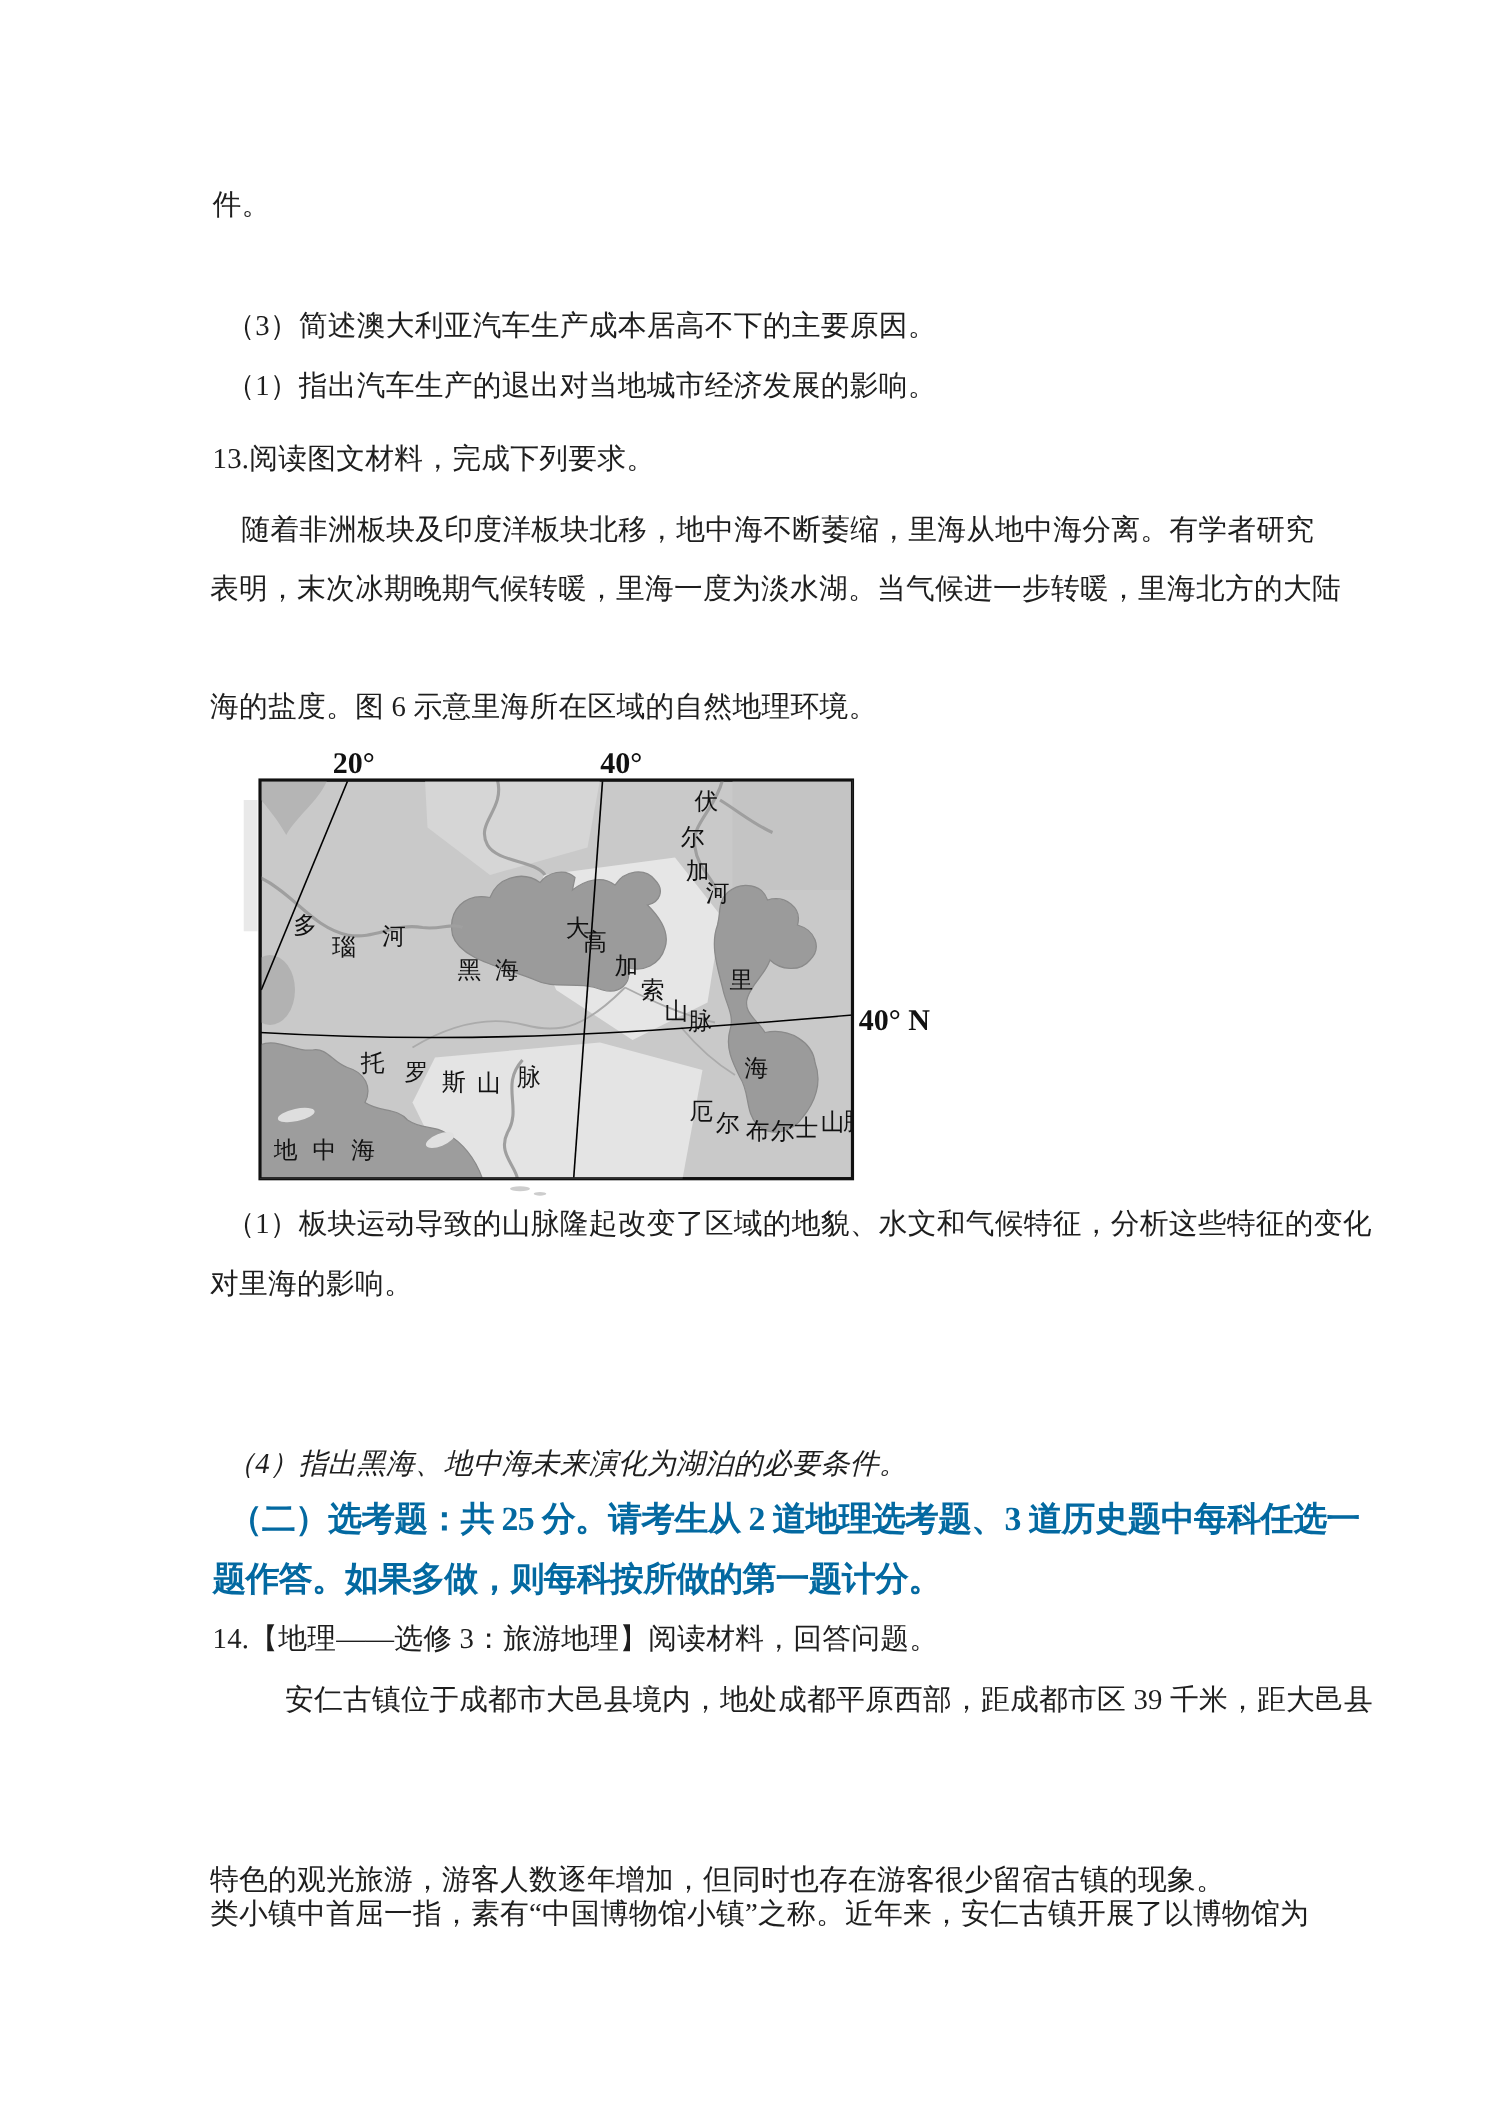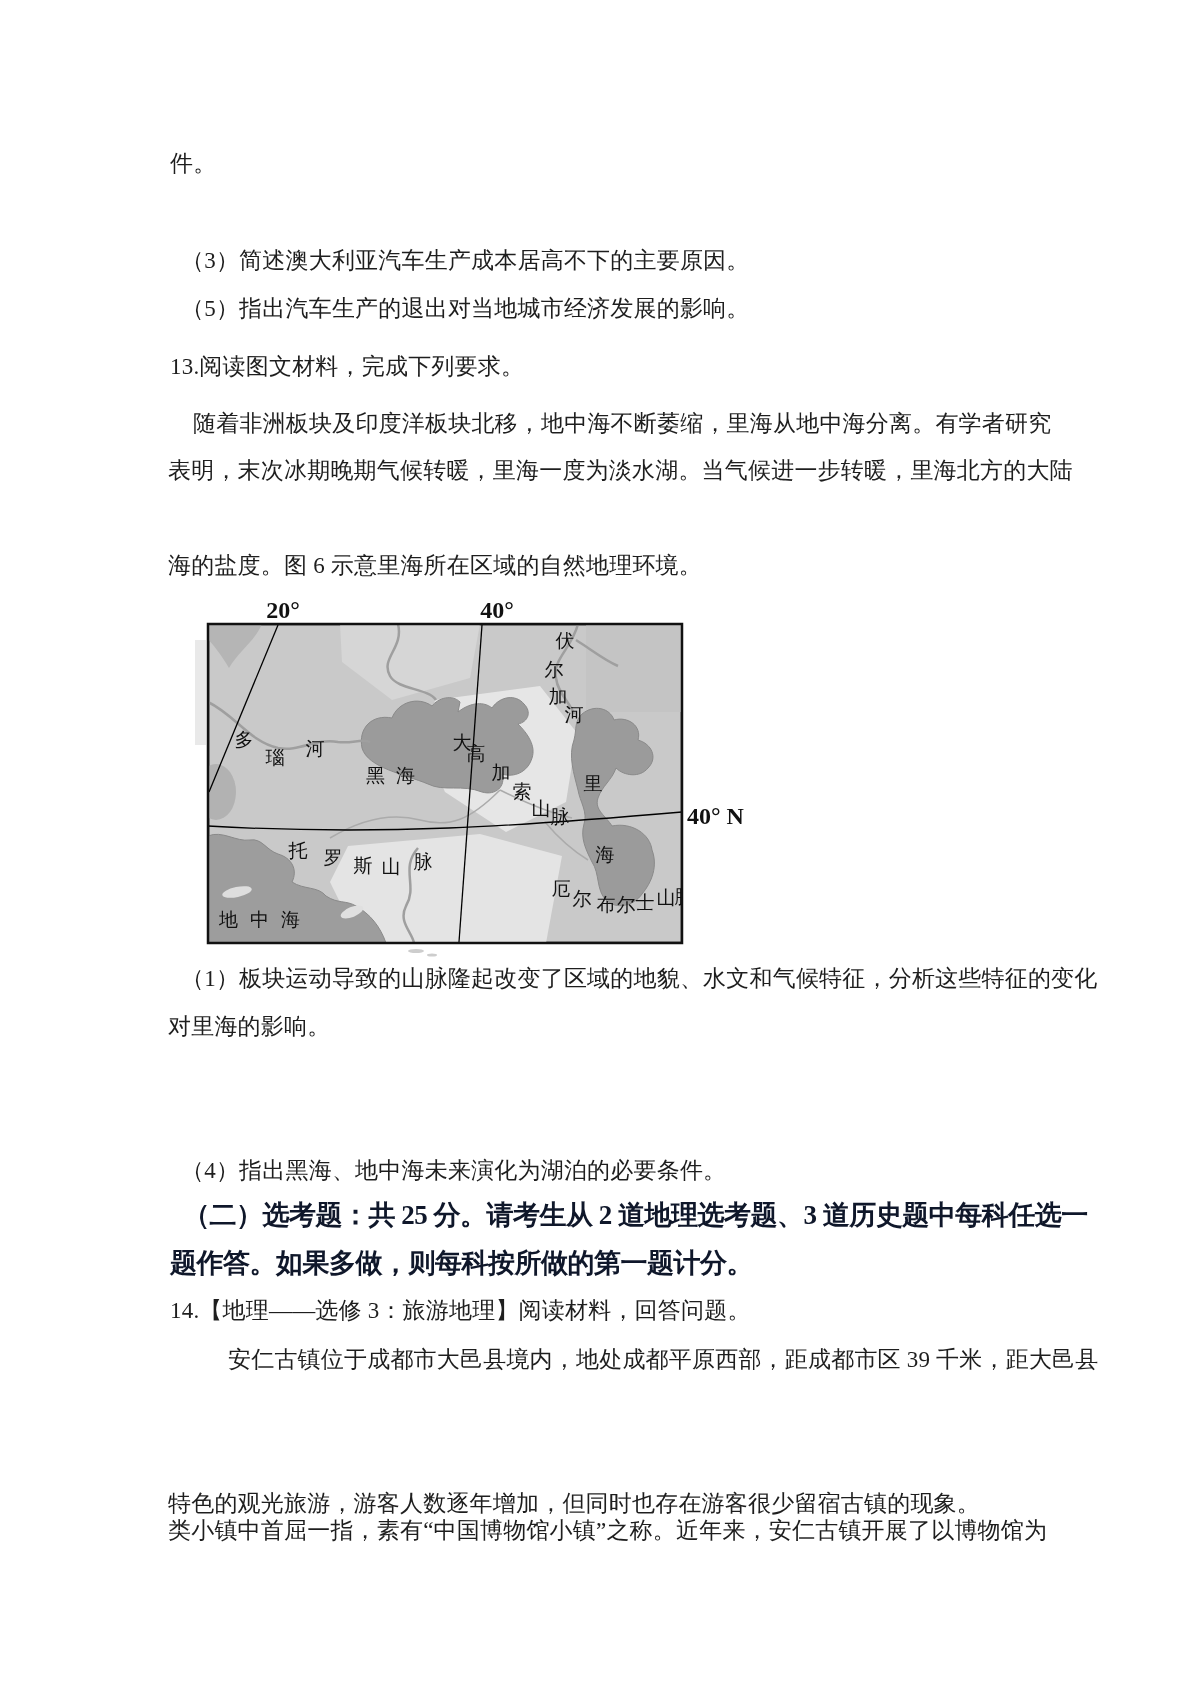--- a/index.html
+++ b/index.html
@@ -15,36 +15,36 @@
     position:absolute;
     white-space:nowrap;
     font-size:23px;
     line-height:1.15;
     letter-spacing:0.2px;
   }
   .bold{
     font-weight:bold;
     font-size:27px;
     letter-spacing:-0.5px;
-    color:#0f172a;
+    color:#0369a1;
   }
   .figure{position:absolute;left:190px;top:588px;}
   svg text{font-family:"Liberation Serif","DejaVu Serif",serif;fill:#111;}
   .coord{font-size:24px;font-weight:bold;}
   .maplab{font-size:19px;}
 </style>
 </head>
 <body>
 
 <div class="page">
 
   <div class="tline" style="left:170px;top:151px;">件。</div>
 
   <div class="tline" style="left:181px;top:248px;">（3）简述澳大利亚汽车生产成本居高不下的主要原因。</div>
-  <div class="tline" style="left:181px;top:296px;">（5）指出汽车生产的退出对当地城市经济发展的影响。</div>
+  <div class="tline" style="left:181px;top:296px;">（1）指出汽车生产的退出对当地城市经济发展的影响。</div>
 
   <div class="tline" style="left:170px;top:354px;">13.阅读图文材料，完成下列要求。</div>
 
   <div class="tline" style="left:193px;top:411px;">随着非洲板块及印度洋板块北移，地中海不断萎缩，里海从地中海分离。有学者研究</div>
   <div class="tline" style="left:168px;top:458px;">表明，末次冰期晚期气候转暖，里海一度为淡水湖。当气候进一步转暖，里海北方的大陆</div>
   <div class="tline" style="left:168px;top:553px;">海的盐度。图 6 示意里海所在区域的自然地理环境。</div>
 
   <svg class="figure" width="610" height="380" viewBox="190 588 610 380">
     <defs>
       <clipPath id="mapclip">
@@ -150,21 +150,21 @@
     <text class="coord" x="687" y="824" text-anchor="start">40° N</text>
 
     <g fill="#b8b8b8" opacity="0.7">
       <ellipse cx="416" cy="951" rx="8" ry="2"></ellipse>
       <ellipse cx="432" cy="955" rx="5" ry="1.5"></ellipse>
     </g>
   </svg>
 
   <div class="tline" style="left:181px;top:966px;">（1）板块运动导致的山脉隆起改变了区域的地貌、水文和气候特征，分析这些特征的变化</div>
   <div class="tline" style="left:168px;top:1014px;">对里海的影响。</div>
-  <div class="tline" style="left:181px;top:1158px;">（4）指出黑海、地中海未来演化为湖泊的必要条件。</div>
+  <div class="tline" style="left:181px;top:1158px;font-style:italic;">（4）指出黑海、地中海未来演化为湖泊的必要条件。</div>
 
   <div class="tline bold" style="left:183px;top:1200px;">（二）选考题：共 25 分。请考生从 2 道地理选考题、3 道历史题中每科任选一</div>
   <div class="tline bold" style="left:170px;top:1248px;">题作答。如果多做，则每科按所做的第一题计分。</div>
 
   <div class="tline" style="left:170px;top:1298px;">14.【地理——选修 3：旅游地理】阅读材料，回答问题。</div>
 
   <div class="tline" style="left:228px;top:1347px;">安仁古镇位于成都市大邑县境内，地处成都平原西部，距成都市区 39 千米，距大邑县</div>
   <div class="tline" style="left:168px;top:1518px;">类小镇中首屈一指，素有“中国博物馆小镇”之称。近年来，安仁古镇开展了以博物馆为</div>
   <div class="tline" style="left:168px;top:1491px;">特色的观光旅游，游客人数逐年增加，但同时也存在游客很少留宿古镇的现象。</div>
 

